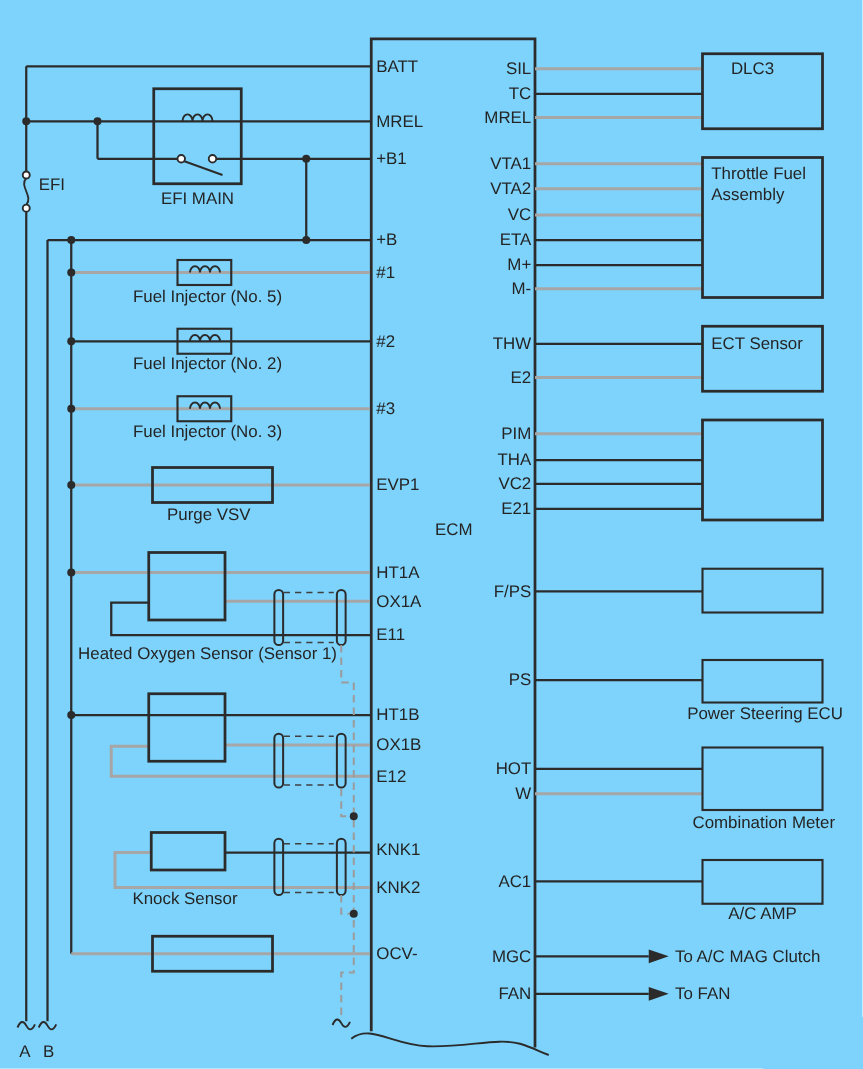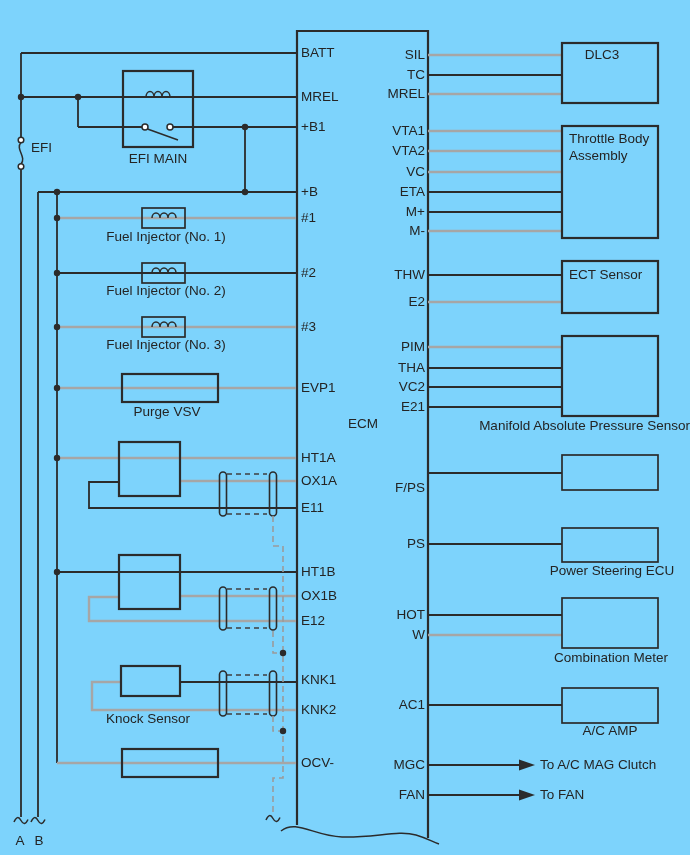--- a/index.html
+++ b/index.html
@@ -209,43 +209,43 @@
   <div class="lbl r" style="left:425px;top:172px">VC</div>
   <div class="lbl r" style="left:425px;top:192px">ETA</div>
   <div class="lbl r" style="left:425px;top:212px">M+</div>
   <div class="lbl r" style="left:425px;top:231px">M-</div>
   <div class="lbl r" style="left:425px;top:275px">THW</div>
   <div class="lbl r" style="left:425px;top:302px">E2</div>
   <div class="lbl r" style="left:425px;top:347px">PIM</div>
   <div class="lbl r" style="left:425px;top:368px">THA</div>
   <div class="lbl r" style="left:425px;top:387px">VC2</div>
   <div class="lbl r" style="left:425px;top:407px">E21</div>
-  <div class="lbl r" style="left:425px;top:488px">F/PS</div>
+  <div class="lbl r" style="left:425px;top:473px">F/PS</div>
   <div class="lbl r" style="left:425px;top:544px">PS</div>
   <div class="lbl r" style="left:425px;top:615px">HOT</div>
   <div class="lbl r" style="left:425px;top:635px">W</div>
   <div class="lbl r" style="left:425px;top:705px">AC1</div>
   <div class="lbl r" style="left:425px;top:765px">MGC</div>
   <div class="lbl r" style="left:425px;top:795px">FAN</div>
 
   <div class="lbl l" style="left:348px;top:424px">ECM</div>
 
   <div class="lbl l" style="left:31px;top:148px">EFI</div>
   <div class="lbl c" style="left:158px;top:159px">EFI MAIN</div>
-  <div class="lbl c" style="left:166px;top:237px">Fuel Injector (No. 1)</div>
+  <div class="lbl c" style="left:166px;top:237px">Fuel Injector (No. 5)</div>
   <div class="lbl c" style="left:166px;top:291px">Fuel Injector (No. 2)</div>
   <div class="lbl c" style="left:166px;top:345px">Fuel Injector (No. 3)</div>
   <div class="lbl c" style="left:167px;top:412px">Purge VSV</div>
+  <div class="lbl c" style="left:166px;top:523px">Heated Oxygen Sensor (Sensor 1)</div>
   <div class="lbl c" style="left:148px;top:719px">Knock Sensor</div>
 
   <div class="lbl c" style="left:602px;top:55px">DLC3</div>
-  <div class="lbl l" style="left:569px;top:139px">Throttle Body</div>
+  <div class="lbl l" style="left:569px;top:139px">Throttle Fuel</div>
   <div class="lbl l" style="left:569px;top:156px">Assembly</div>
   <div class="lbl l" style="left:569px;top:275px">ECT Sensor</div>
-  <div class="lbl r" style="left:690px;top:426px">Manifold Absolute Pressure Sensor</div>
   <div class="lbl c" style="left:612px;top:571px">Power Steering ECU</div>
   <div class="lbl c" style="left:611px;top:658px">Combination Meter</div>
   <div class="lbl c" style="left:610px;top:731px">A/C AMP</div>
   <div class="lbl l" style="left:540px;top:765px">To A/C MAG Clutch</div>
   <div class="lbl l" style="left:540px;top:795px">To FAN</div>
 
   <div class="lbl c" style="left:20px;top:841px">A</div>
   <div class="lbl c" style="left:39px;top:841px">B</div>
 
 </div>

